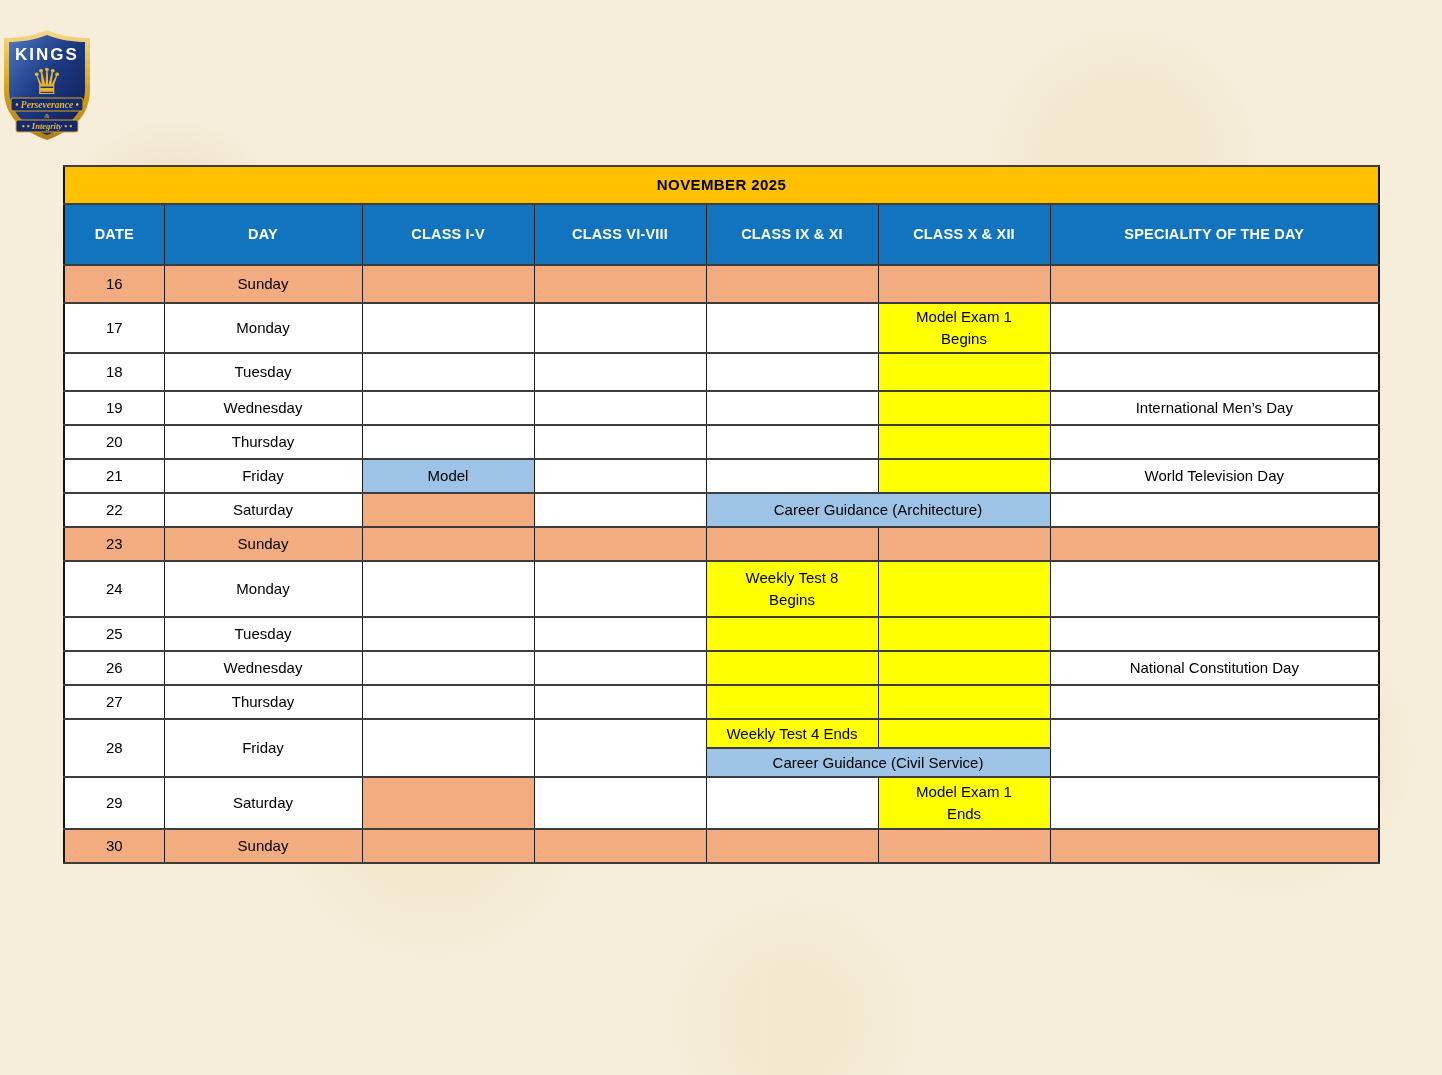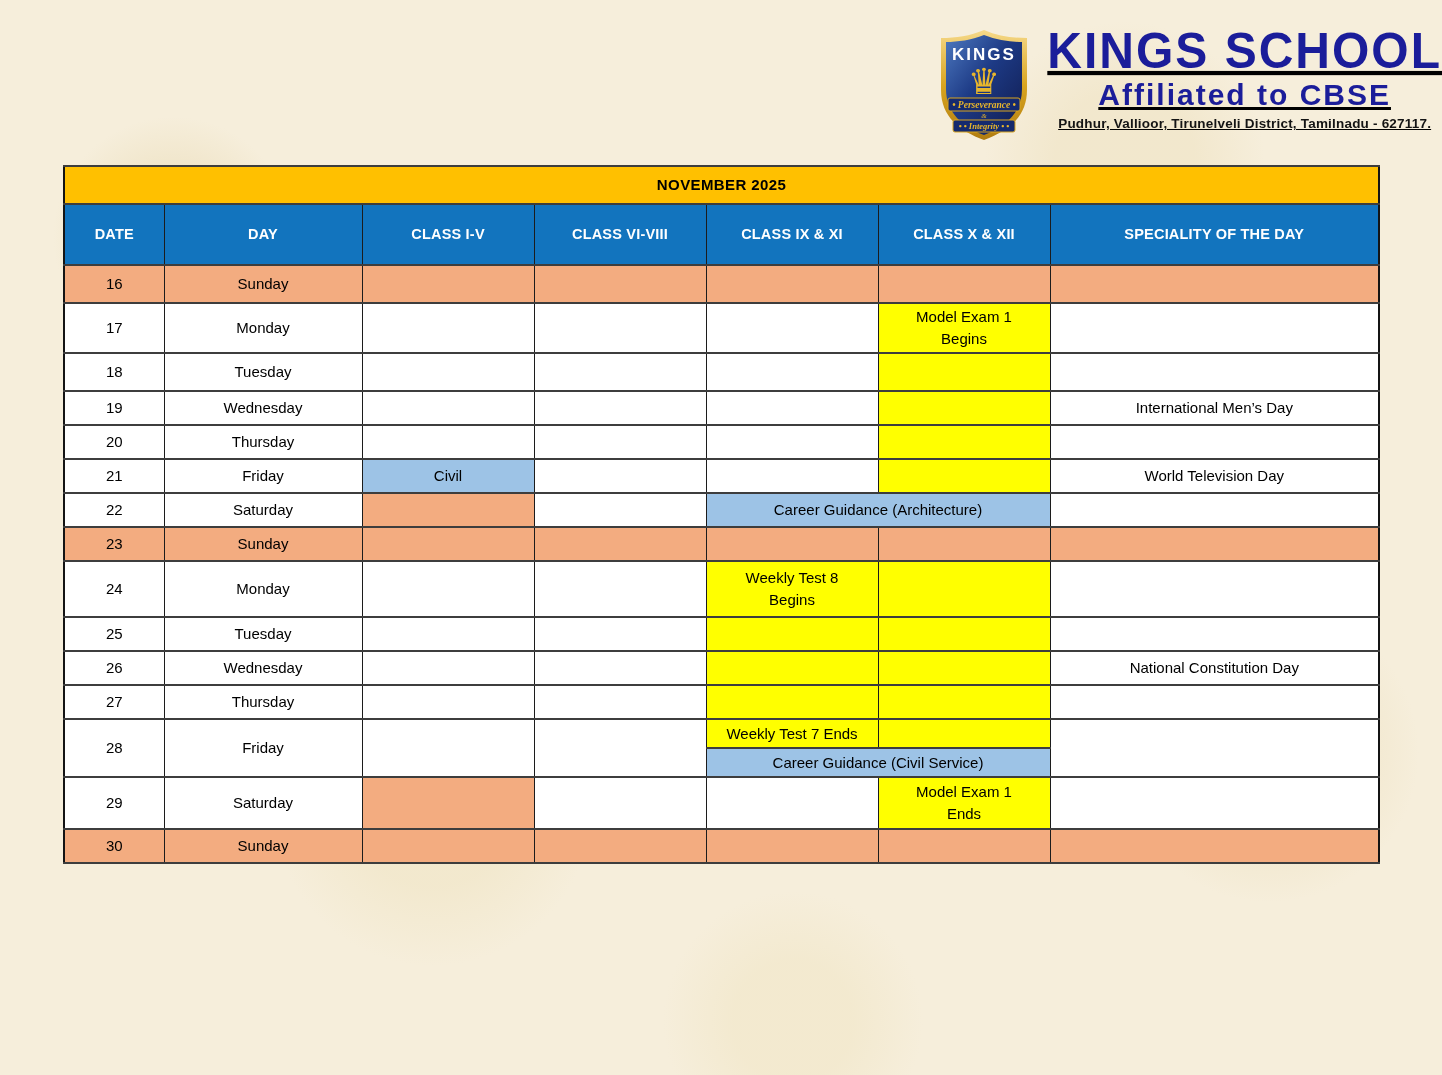--- a/index.html
+++ b/index.html
@@ -15,21 +15,21 @@
       radial-gradient(circle at 12% 22%, rgba(231,216,176,.45) 0 60px, transparent 120px),
       radial-gradient(circle at 78% 15%, rgba(236,222,184,.4) 0 70px, transparent 140px),
       radial-gradient(circle at 30% 75%, rgba(238,226,190,.45) 0 80px, transparent 160px),
       radial-gradient(circle at 88% 70%, rgba(232,218,178,.4) 0 70px, transparent 150px),
       radial-gradient(circle at 55% 95%, rgba(240,229,196,.5) 0 60px, transparent 130px);
   }
 
   
   .school-header{
     position:absolute;top:26px;left:0;width:100%;
-    display:flex;justify-content:flex-end;align-items:flex-start;gap:16px;text-decoration:underline;
+    display:flex;justify-content:flex-start;align-items:flex-start;gap:16px;
   }
   .logo-wrap{flex:0 0 auto;margin-top:2px;}
   .head-text{display:flex;flex-direction:column;align-items:center;}
   .school-name{
     font-size:48px;font-weight:bold;letter-spacing:2px;line-height:1.05;
     color:var(--brand-navy,#1b1d9a);
     transform:scaleY(1.05);
   }
   .affiliation{
     font-size:30px;font-weight:bold;letter-spacing:2px;line-height:1.1;
@@ -87,25 +87,20 @@
         <path d="M47 7 C60 12 73 14 85 14 L85 61 C85 85 68 99 47 107 C26 99 9 85 9 61 L9 14 C21 14 34 12 47 7 Z" fill="url(#navy)"></path>
         <text x="47" y="32" text-anchor="middle" font-size="17" font-weight="bold" fill="#ffffff" letter-spacing="2" font-family="Liberation Sans, sans-serif">KINGS</text>
         <text x="47" y="66" text-anchor="middle" font-size="36" fill="#e8b62c">♛</text>
         <rect x="11" y="70" width="72" height="13" rx="2" fill="#152a6e" stroke="#d9a520" stroke-width="1"></rect>
         <text x="47" y="80" text-anchor="middle" font-size="9.5" font-style="italic" font-weight="bold" fill="#e8b62c" font-family="Liberation Serif, serif">• Perseverance •</text>
         <text x="47" y="90" text-anchor="middle" font-size="7" font-style="italic" fill="#e8b62c" font-family="Liberation Serif, serif">&amp;</text>
         <rect x="16" y="92" width="62" height="12" rx="2" fill="#152a6e" stroke="#d9a520" stroke-width="1"></rect>
         <text x="47" y="101" text-anchor="middle" font-size="8.5" font-style="italic" font-weight="bold" fill="#e8b62c" font-family="Liberation Serif, serif">• • Integrity • •</text>
       </svg>
     </div>
-    <div class="head-text">
-      <div class="school-name">KINGS SCHOOL</div>
-      <div class="affiliation">Affiliated to CBSE</div>
-      <div class="address">Pudhur, Vallioor, Tirunelveli District, Tamilnadu - 627117.</div>
-    </div>
   </div>
 
   <table class="calendar">
     <colgroup>
       <col style="width:100px">
         <col style="width:198px">
         <col style="width:172px">
       <col style="width:172px">
         <col style="width:172px">
         <col style="width:172px">
@@ -168,21 +163,21 @@
           <td>Thursday</td>
           <td></td>
           <td></td>
           <td></td>
           <td style="background: rgb(255, 255, 0);"></td>
           <td></td>
         </tr>
         <tr style="height: 34px;">
           <td>21</td>
           <td>Friday</td>
-          <td style="background: rgb(157, 195, 230);">Civil</td>
+          <td style="background: rgb(157, 195, 230);">Model</td>
           <td></td>
           <td></td>
           <td style="background: rgb(255, 255, 0);"></td>
           <td>World Television Day</td>
         </tr>
         <tr style="height: 34px;">
           <td>22</td>
           <td>Saturday</td>
           <td style="background: rgb(243, 172, 128);"></td>
           <td></td>
@@ -233,21 +228,21 @@
           <td></td>
           <td style="background: rgb(255, 255, 0);"></td>
           <td style="background: rgb(255, 255, 0);"></td>
           <td></td>
         </tr>
         <tr style="height: 29px; padding-left: 7px;">
           <td rowspan="2">28</td>
           <td rowspan="2">Friday</td>
           <td rowspan="2"></td>
           <td rowspan="2"></td>
-          <td style="background: rgb(255, 255, 0);">Weekly Test 7 Ends</td>
+          <td style="background: rgb(255, 255, 0);">Weekly Test 4 Ends</td>
           <td style="background: rgb(255, 255, 0);"></td>
           <td rowspan="2"></td>
         </tr>
         <tr style="height: 29px;">
           <td colspan="2" style="background: rgb(157, 195, 230);">Career Guidance (Civil Service)</td>
         </tr>
         <tr style="height: 52px;">
           <td>29</td>
           <td>Saturday</td>
           <td style="background: rgb(243, 172, 128);"></td>

